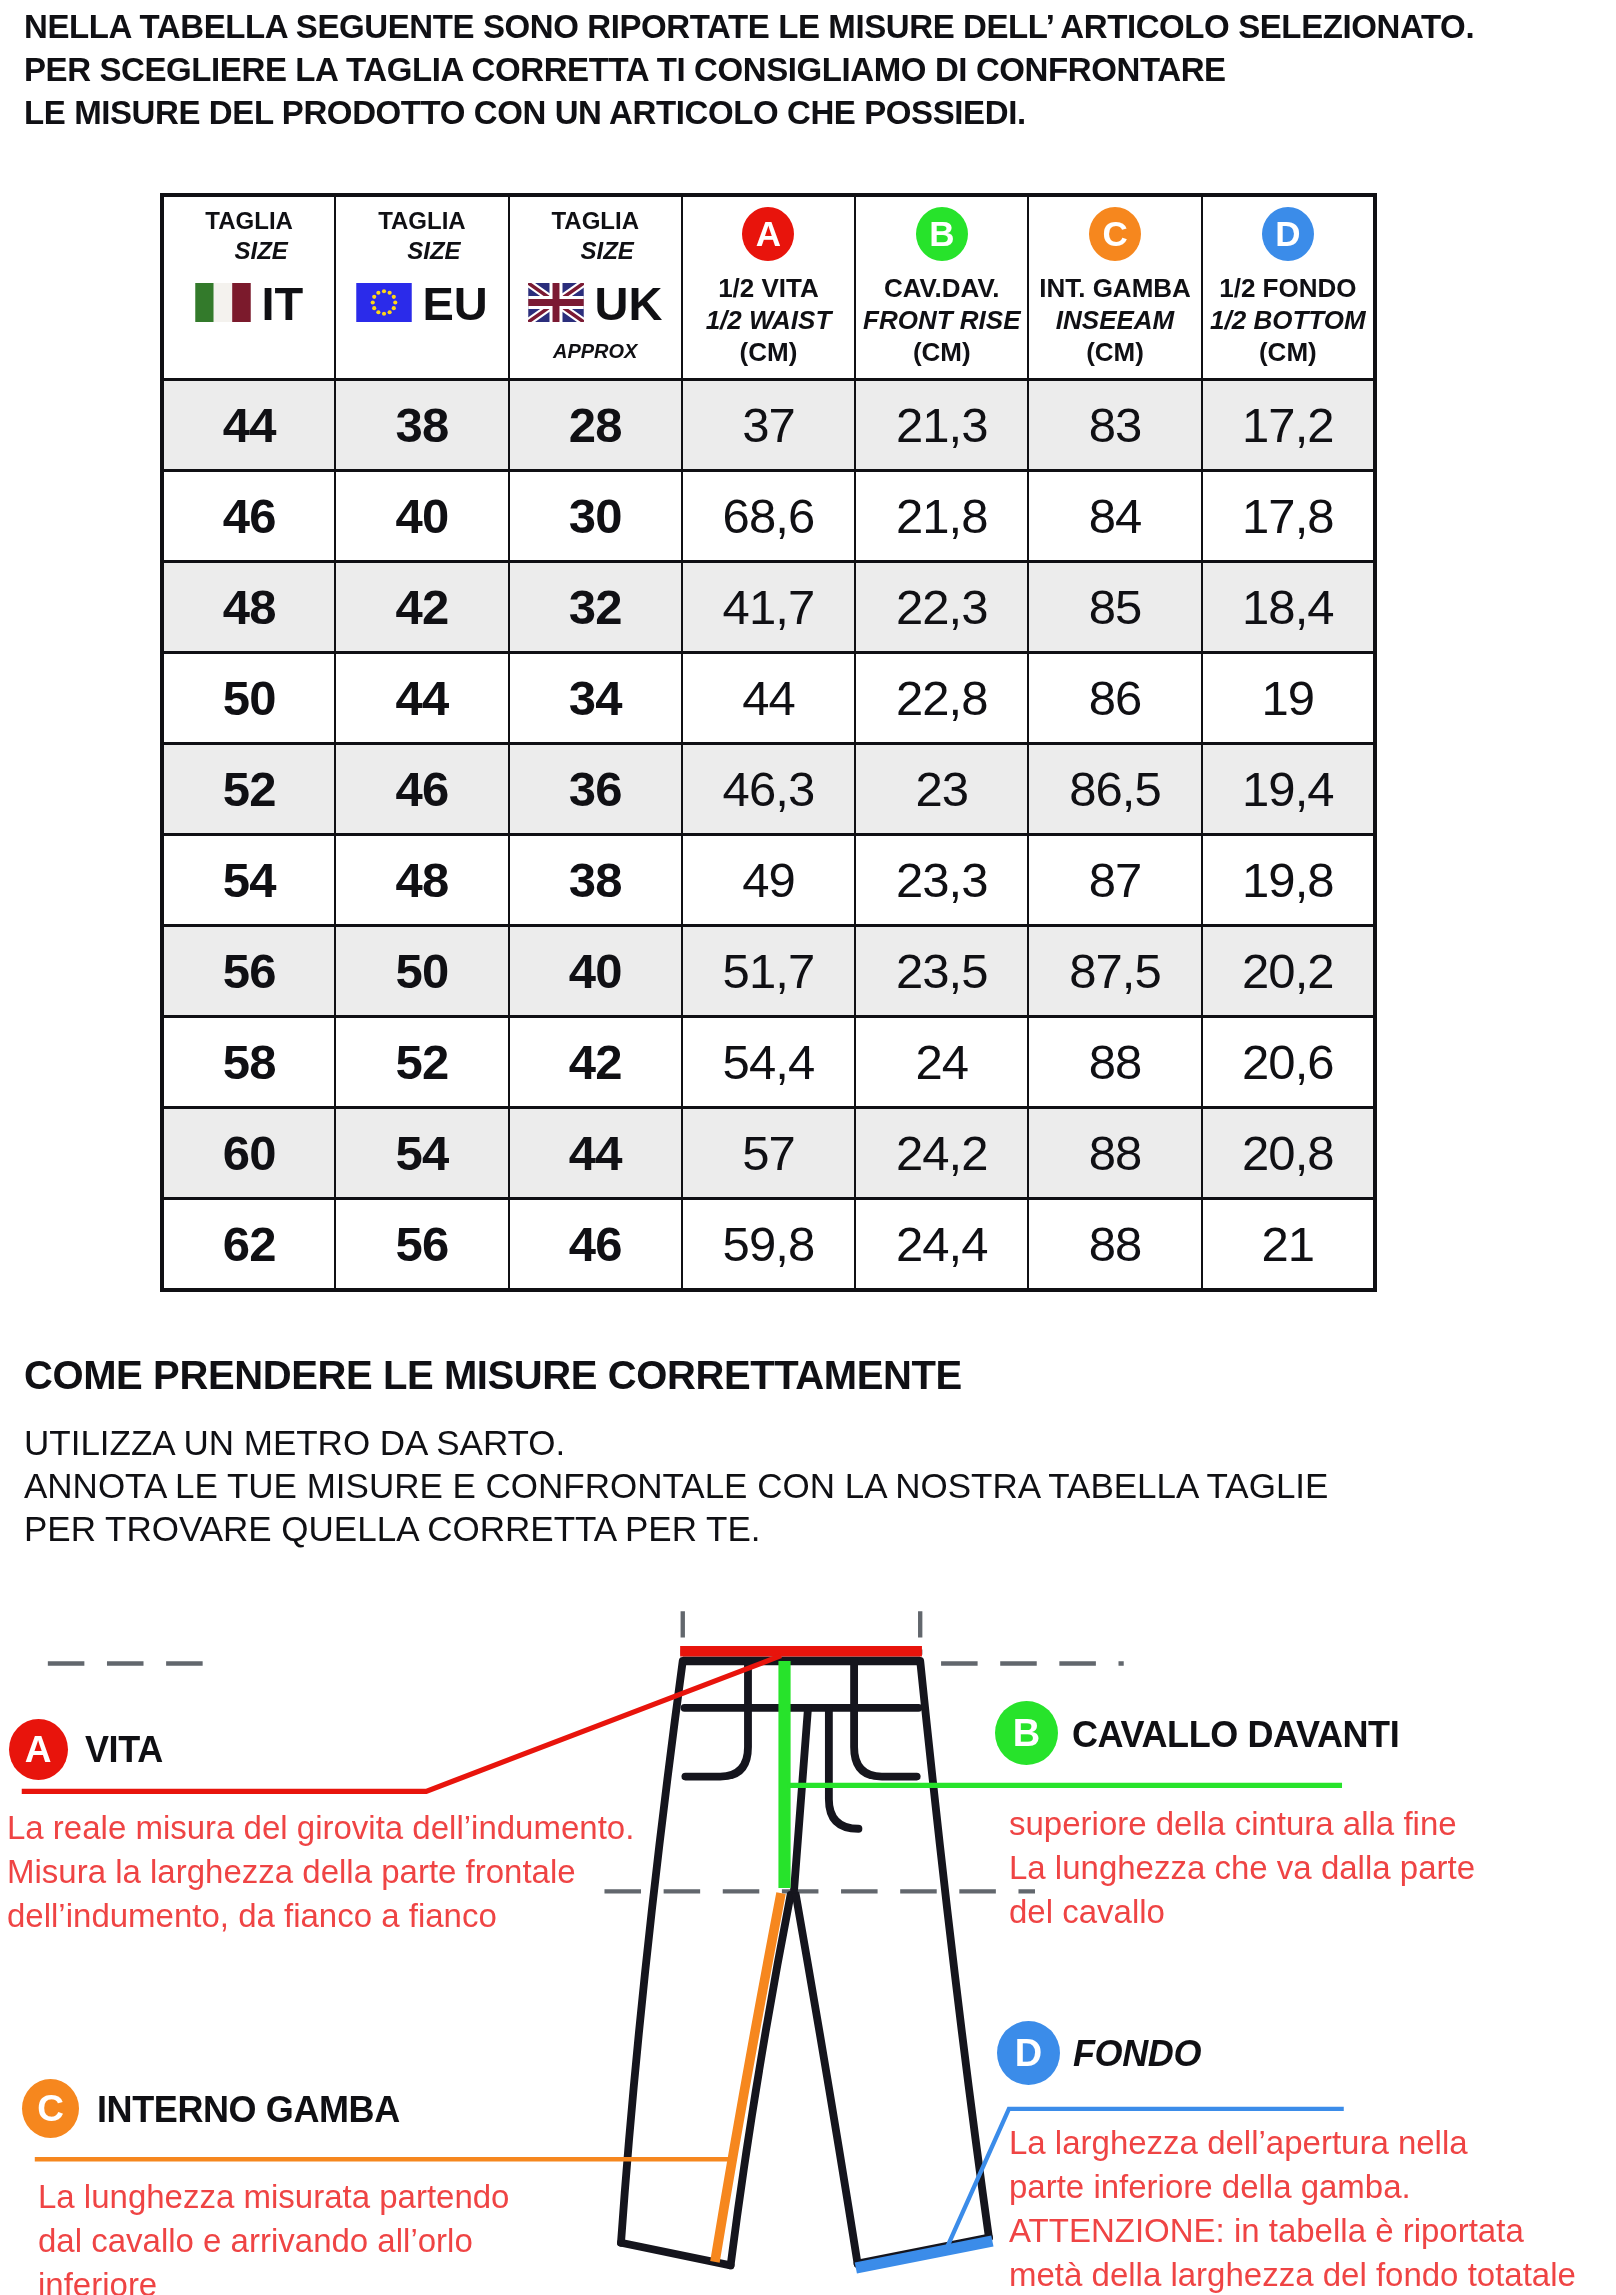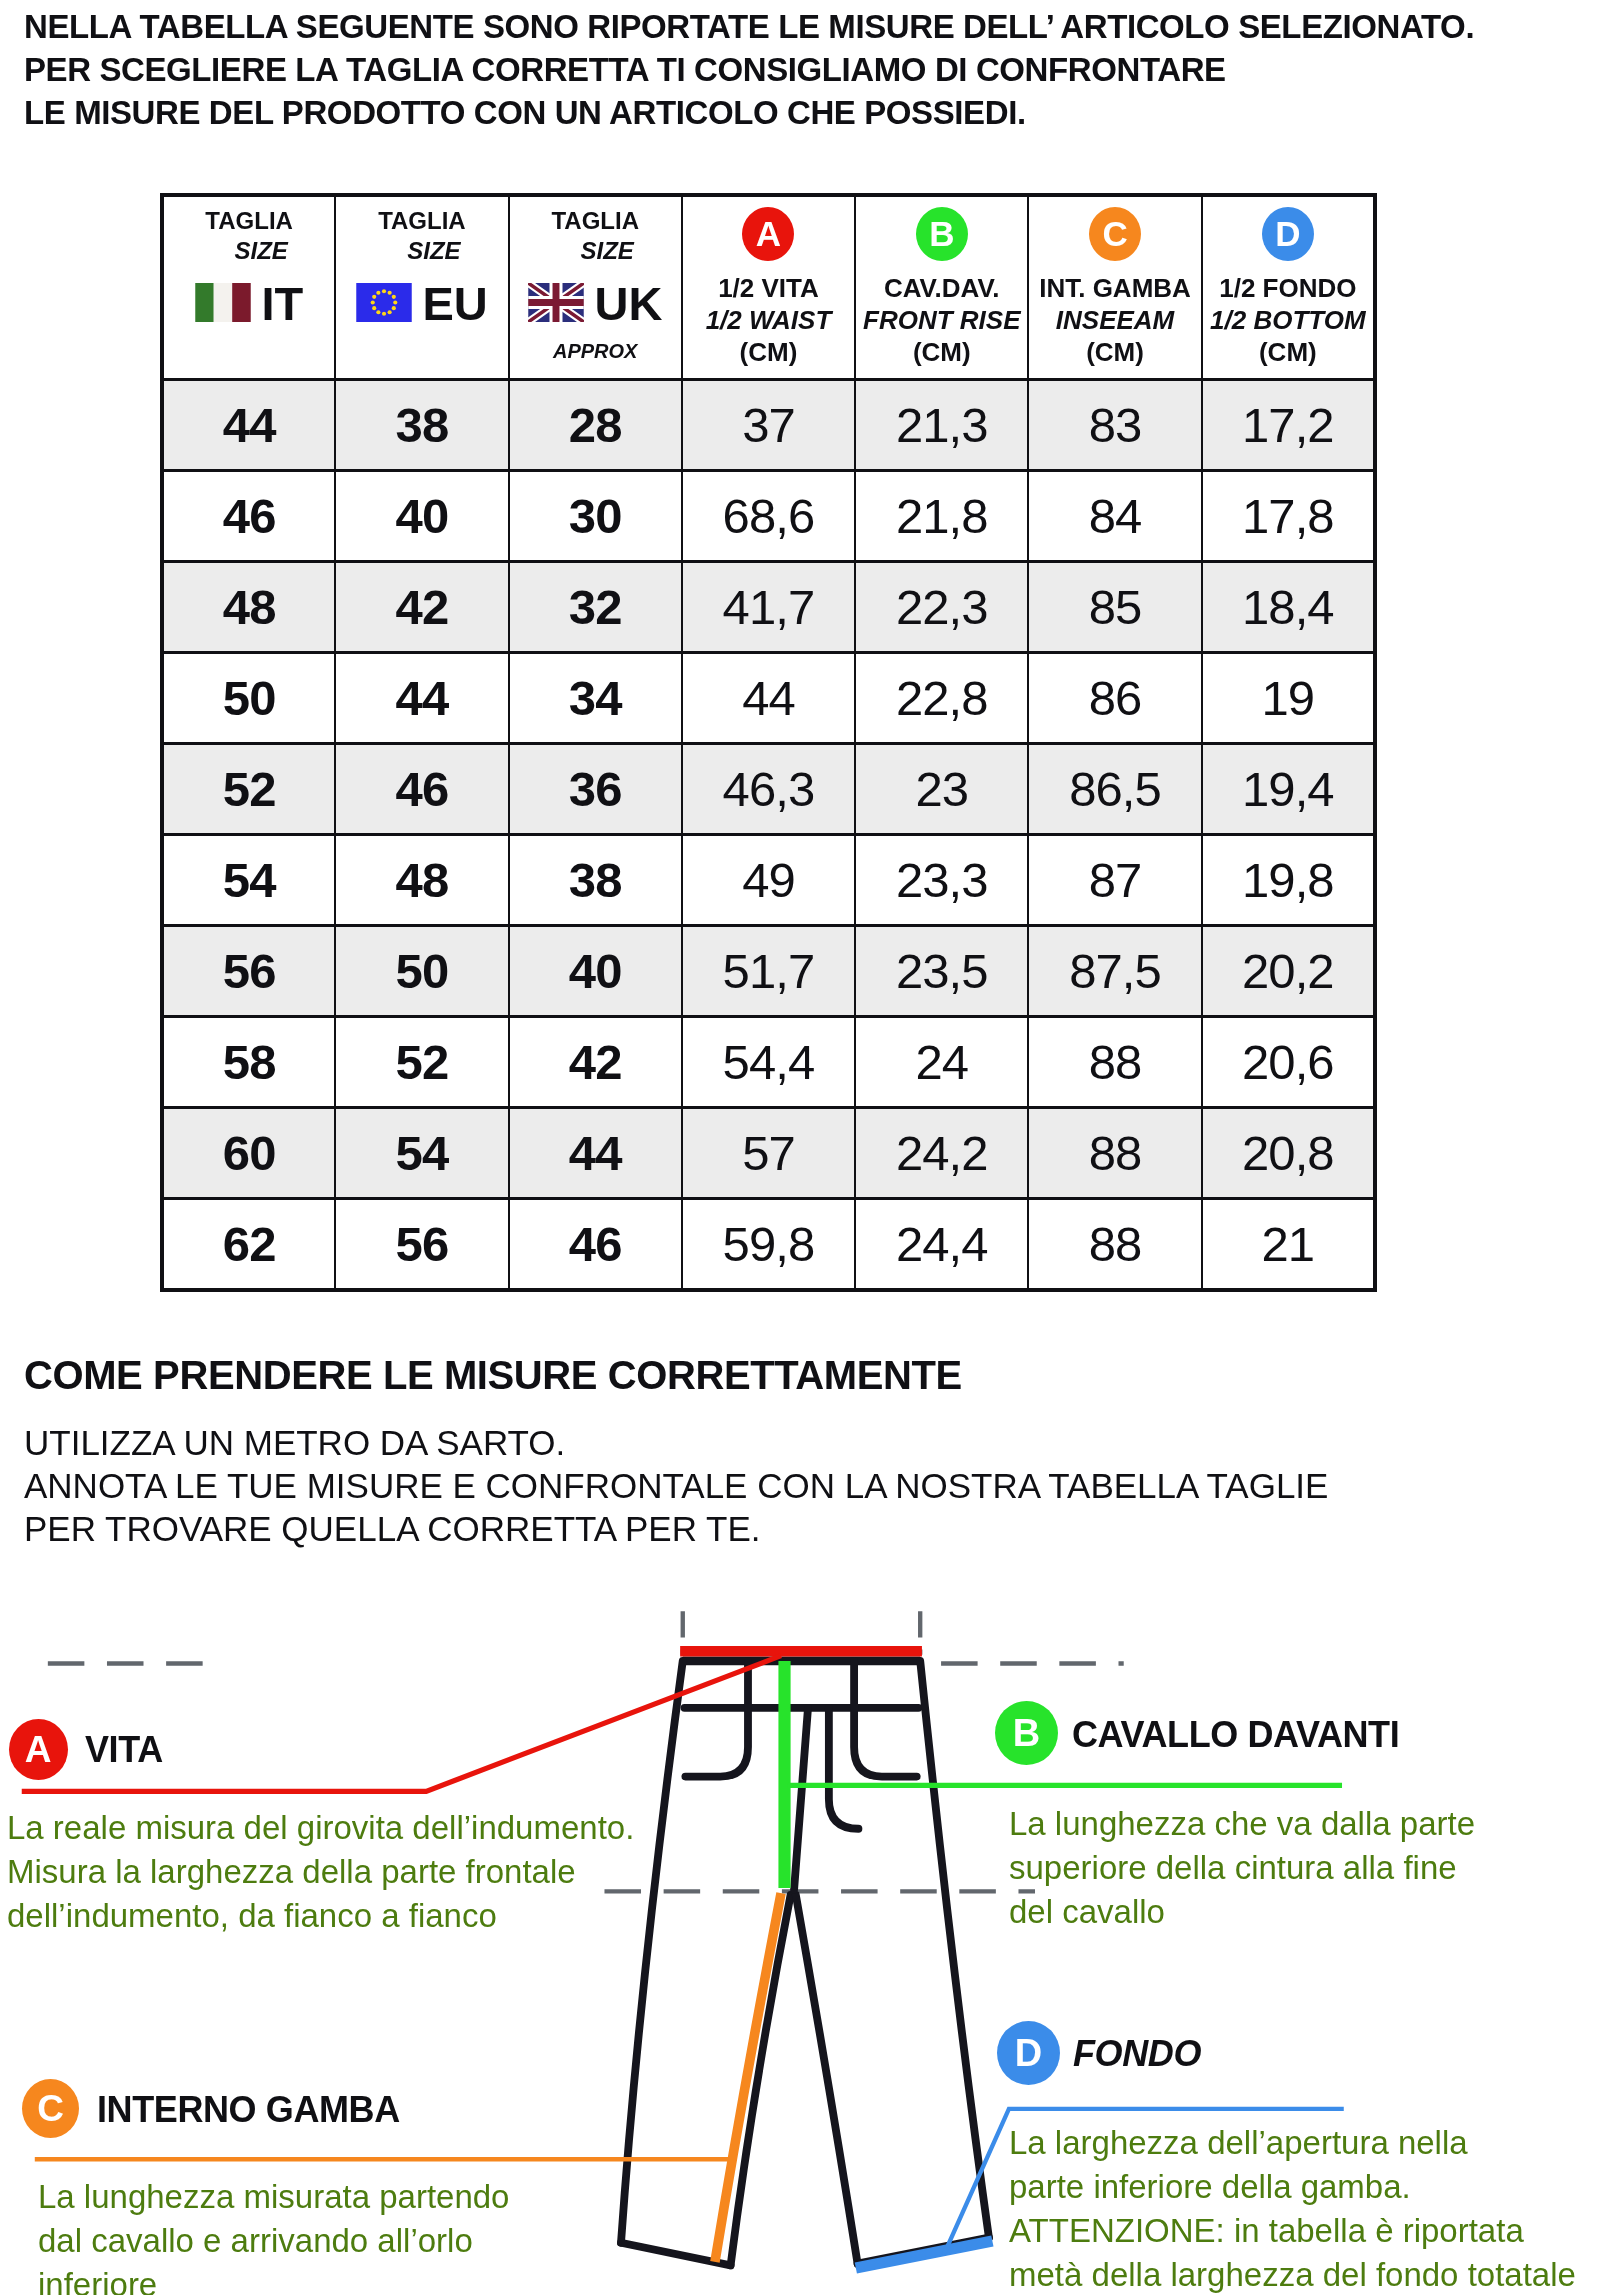--- a/index.html
+++ b/index.html
@@ -42,21 +42,21 @@
   
   svg.diagram{position:absolute;left:0;top:1592px;width:1616px;height:704px;}
   .pant{stroke:#15151d;stroke-width:9;fill:none;stroke-linecap:round;}
   .pant-thick{stroke:#15151d;stroke-width:10;fill:none;}
   .dash{stroke:#62676d;stroke-width:5;fill:none;stroke-dasharray:42 26;}
   .tick{stroke:#62676d;stroke-width:5;fill:none;stroke-dasharray:30 14;}
 
   .cbadge{position:absolute;display:flex;align-items:center;justify-content:center;border-radius:50%;
           color:#fff;font-weight:700;}
   .callout-title{position:absolute;font-size:36px;font-weight:700;letter-spacing:-0.4px;white-space:nowrap;}
-  .callout-text{position:absolute;font-size:33px;font-weight:400;line-height:44px;white-space:nowrap;color:#4d7c0f;}
+  .callout-text{position:absolute;font-size:33px;font-weight:400;line-height:44px;white-space:nowrap;color:#ef4444;}
 </style>
 </head>
 <body>
 
 <div id="page">
 
   <div class="intro">
     <div>NELLA TABELLA SEGUENTE SONO RIPORTATE LE MISURE DELL’ ARTICOLO SELEZIONATO.</div>
     <div>PER SCEGLIERE LA TAGLIA CORRETTA TI CONSIGLIAMO DI CONFRONTARE</div>
     <div>LE MISURE DEL PRODOTTO CON UN ARTICOLO CHE POSSIEDI.</div>
@@ -299,22 +299,22 @@
   <div class="callout-title" style="left:85px;top:1729px;">VITA</div>
   <div class="callout-text" style="left:7px;top:1806px;">
     <div>La reale misura del girovita dell’indumento.</div>
     <div>Misura la larghezza della parte frontale</div>
     <div>dell’indumento, da fianco a fianco</div>
   </div>
 
   <div class="cbadge" style="left: 995px; top: 1701px; width: 63px; height: 64px; font-size: 38px; background-color: rgb(39, 227, 43);">B</div>
   <div class="callout-title" style="left:1072px;top:1714px;">CAVALLO DAVANTI</div>
   <div class="callout-text" style="left:1009px;top:1802px;">
+    <div>superiore della cintura alla fine</div>
     <div>La lunghezza che va dalla parte</div>
-    <div>superiore della cintura alla fine</div>
     <div>del cavallo</div>
   </div>
 
   <div class="cbadge" style="left: 22px; top: 2079px; width: 57px; height: 59px; font-size: 37px; background-color: rgb(246, 135, 30);">C</div>
   <div class="callout-title" style="left:97px;top:2089px;">INTERNO GAMBA</div>
   <div class="callout-text" style="left:38px;top:2175px;">
     <div>La lunghezza misurata partendo</div>
     <div>dal cavallo e arrivando all’orlo</div>
     <div>inferiore</div>
   </div>

